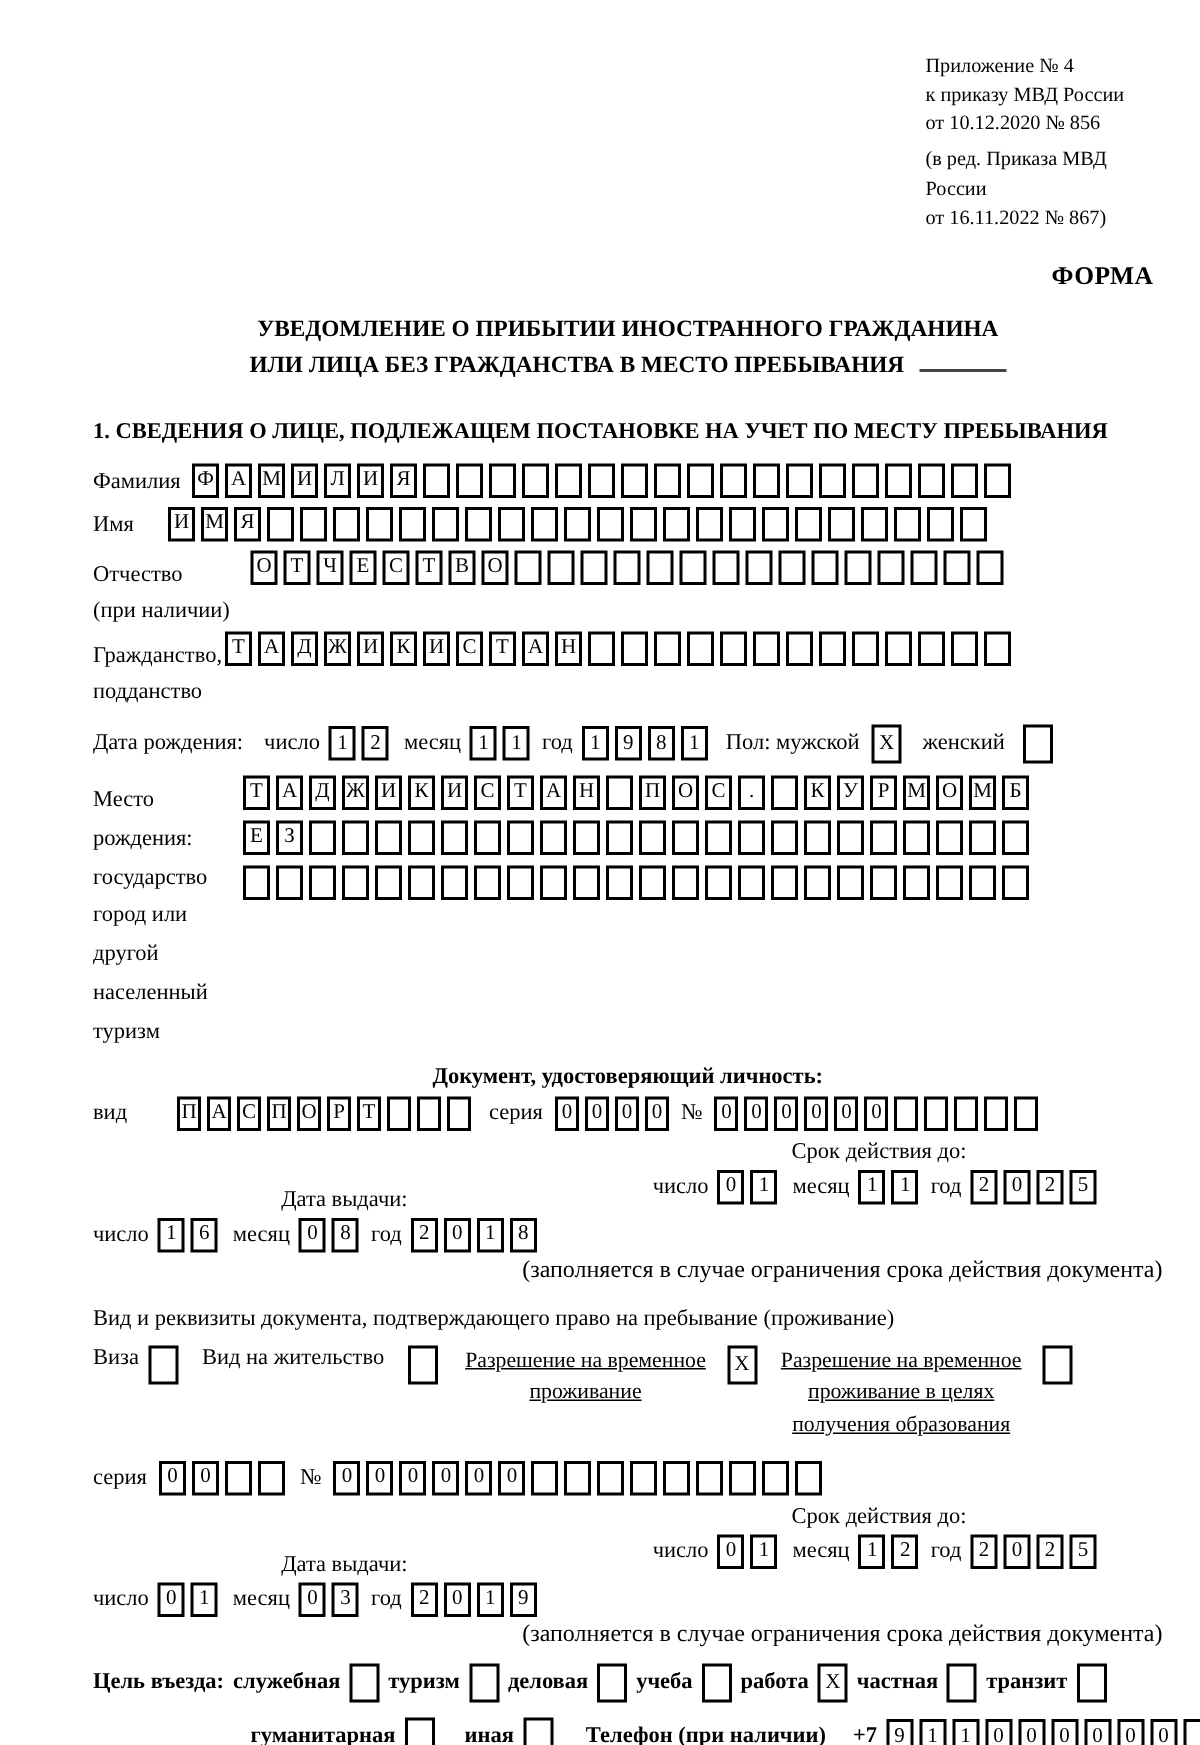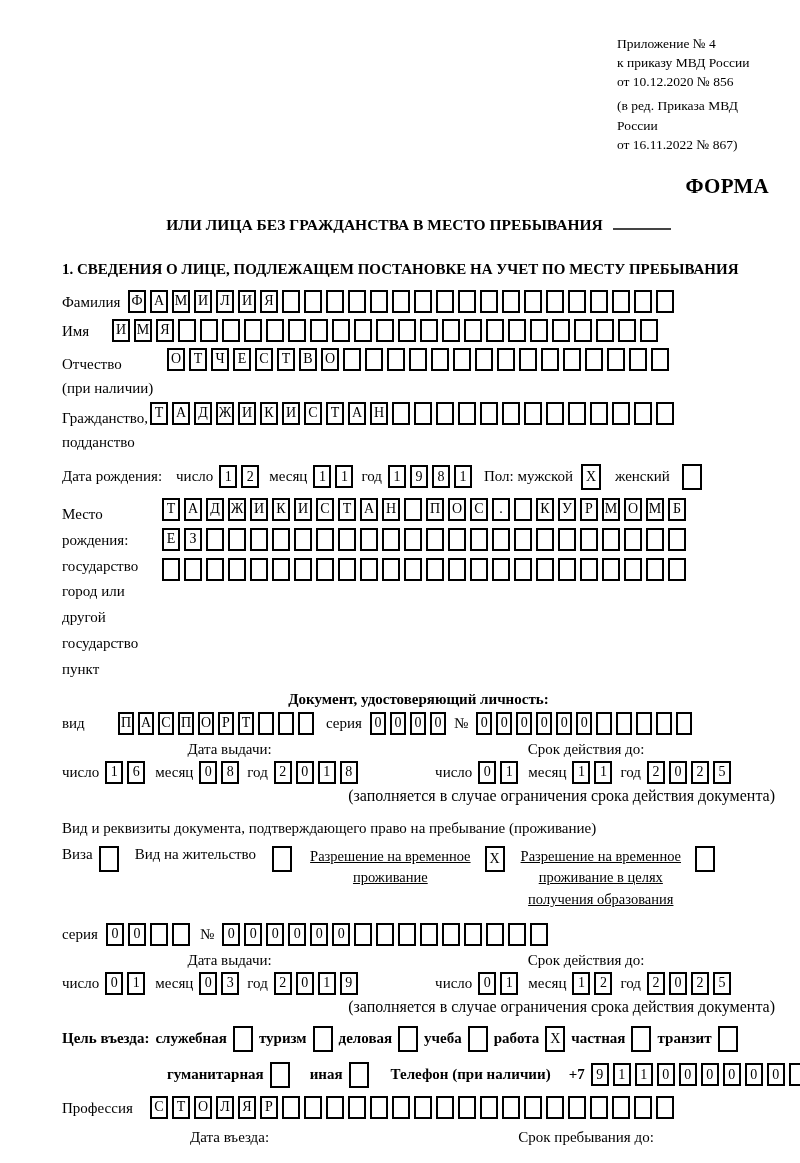--- a/index.html
+++ b/index.html
@@ -13,21 +13,21 @@
   .page {
     width: 800px;
     min-height: 1163px;
     padding: 34px 25px 20px 62px;
     background: #fff;
     position: relative;
   }
   
   .appendix { margin-left: 555px; font-size: 13.5px; line-height: 1.42; }
   .appendix .part2 { margin-top: 5px; }
-  .forma { font-weight: bold; text-align: right; padding-right: 6px; margin-top: 20px; font-size: 21px; letter-spacing: .3px; }
+  .forma { font-weight: bold; text-align: right; padding-right: 6px; margin-top: 20px; font-size: 17px; letter-spacing: .3px; }
   .title { text-align: center; font-weight: bold; font-size: 15.5px; line-height: 1.55; margin-top: 14px; }
   .blank-line { display: inline-block; width: 58px; border-bottom: 2px solid #444; height: 14px; margin-left: 10px; }
   .sec-heading { margin-top: 24px; font-weight: bold; font-size: 15px; }
 
   
   .frow { display: flex; align-items: flex-start; margin-top: 6px; }
   .flabel { flex: 0 0 auto; padding-top: 4px; white-space: nowrap; }
   .flabel-lines { flex: 0 0 auto; padding-top: 4px; line-height: 1.6; font-size: 15px; }
   .cells { display: inline-flex; gap: 4px; flex: 0 0 auto; }
   .cell {
@@ -48,21 +48,21 @@
   .ml14 { margin-left: 14px; } .ml16 { margin-left: 16px; } .ml18 { margin-left: 18px; }
 
   
   .w-surname { width: 66px; } .w-name { width: 50px; }
   .w-patr { width: 105px; } .w-citiz { width: 88px; }
   .w-birthplace { width: 100px; } .w-kind { width: 56px; }
   .w-prof { width: 88px; }
 
   .doc-heading { text-align: center; font-weight: bold; margin-top: 8px; font-size: 15px; }
   .twocol { display: flex; margin-top: 6px; }
-  .col-l { flex: 0 0 47%; } .col-r { flex: 1 1 auto; }
+  .col-l { flex: 0 0 47%; margin-top: 32px; } .col-r { flex: 1 1 auto; }
   .col-head { text-align: center; margin-bottom: 3px; }
   .note { font-size: 16px; text-align: right; margin-top: 3px; }
   .intro { margin-top: 10px; line-height: 1.8; }
   .chk-row { display: flex; align-items: flex-start; margin-top: 4px; }
   .chk-label-multi { text-align: center; line-height: 1.5; font-size: 14.5px; text-decoration: underline; }
   .chk-pair { display: inline-flex; align-items: flex-start; gap: 6px; }
   .purpose-row { display: flex; align-items: center; margin-top: 10px; gap: 6px; flex-wrap: nowrap; }
   .purpose-row .plabel { white-space: nowrap; font-weight: bold; }
 </style>
 </head>
@@ -77,20 +77,21 @@
         <div>от 10.12.2020 № 856</div>
       </div>
     <div class="part2">
         <div>(в ред. Приказа МВД России</div>
         <div>от 16.11.2022 № 867)</div>
       </div>
   </div>
   <div class="forma">ФОРМА</div>
 
   <div class="title">
+    <div>УВЕДОМЛЕНИЕ О ПРИБЫТИИ ИНОСТРАННОГО ГРАЖДАНИНА</div>
     <div>
       <span>ИЛИ ЛИЦА БЕЗ ГРАЖДАНСТВА В МЕСТО ПРЕБЫВАНИЯ</span><span class="blank-line"></span>
     </div>
   </div>
 
   <div class="sec-heading">1. СВЕДЕНИЯ О ЛИЦЕ, ПОДЛЕЖАЩЕМ ПОСТАНОВКЕ НА УЧЕТ ПО МЕСТУ ПРЕБЫВАНИЯ</div>
 
   <div class="frow" style="margin-top:12px">
     <span class="flabel w-surname">Фамилия</span>
     <span class="cells">
@@ -243,21 +244,21 @@
     <span class="cbox ml8">X</span>
     <span class="ml14">женский</span>
     <span class="cbox ml12"></span>
   </div>
 
   <div class="frow" style="margin-top:8px">
     <span class="flabel-lines w-birthplace" style="line-height:1.72">
         <div>Место рождения:</div>
         <div>государство</div>
         <div>город или другой</div>
-        <div>государство пункт</div>
+        <div>населенный туризм</div>
       </span>
     <span class="cellrows">
       <span class="cells">
           <span class="cell">Т</span>
           <span class="cell">А</span>
           <span class="cell">Д</span>
           <span class="cell">Ж</span>
           <span class="cell">И</span>
           <span class="cell">К</span>
           <span class="cell">И</span>

